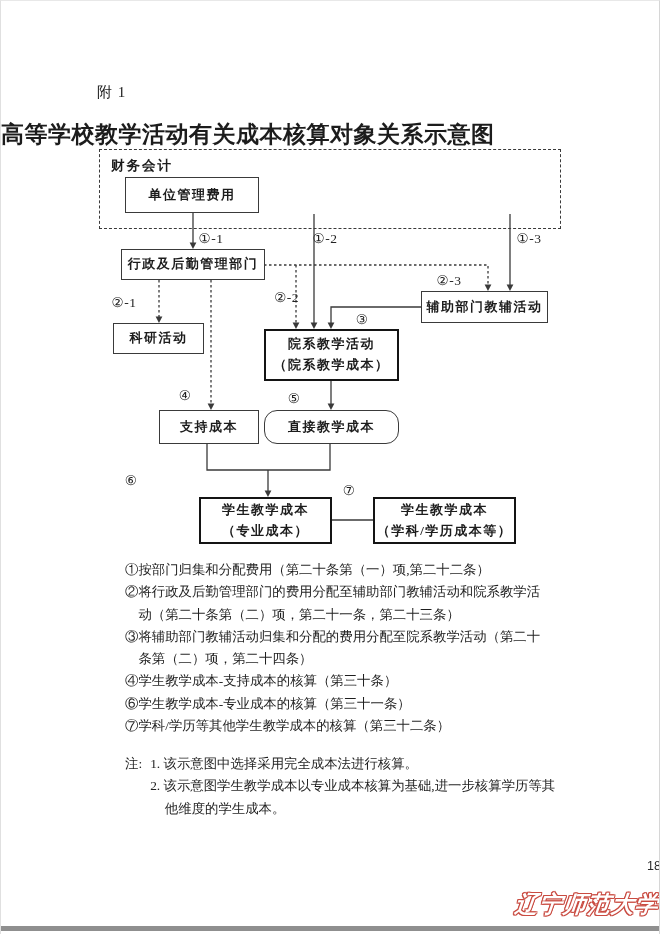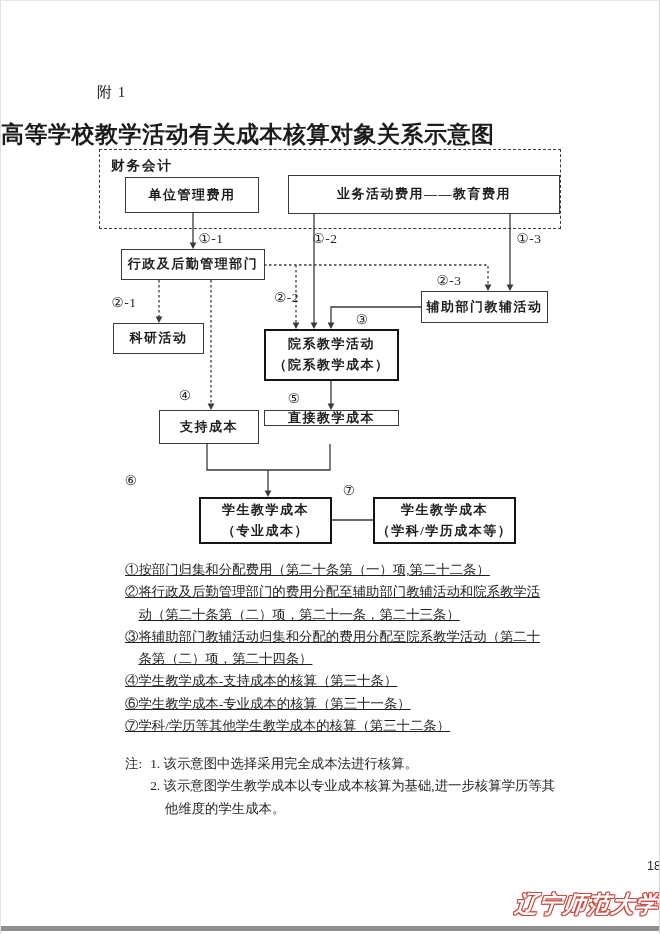--- a/index.html
+++ b/index.html
@@ -18,21 +18,21 @@
   svg.wires { position:absolute; left:0; top:0; z-index:1; }
   .box { position:absolute; background:#ffffff; border:1.3px solid #3a3a3a; box-sizing:border-box;
          display:flex; align-items:center; justify-content:center; flex-direction:column;
          text-align:center; font-weight:bold; font-size:13px; letter-spacing:1.5px;
          line-height:1.6; z-index:2; }
   .box.bold { border:2.2px solid #141414; }
   .elabel { position:absolute; width:56px; text-align:center; font-size:13.5px; color:#222;
             letter-spacing:0.5px; z-index:3; background:transparent; }
   .notes { position:absolute; left:124px; top:558px; width:428px; font-size:13.4px;
            line-height:22.3px; color:#1e1e1e; }
-  .note { padding-left:1em; text-indent:-1em;text-decoration:underline; }
+  .note { padding-left:1em; text-indent:-1em; }
   .remarks-row { position:absolute; left:124px; top:752px; width:438px; display:flex;
                  font-size:13.4px; line-height:22.3px; color:#1e1e1e; }
   .remark-label { flex:0 0 auto; margin-right:8px; }
   .remarks-col { flex:1 1 auto; }
   .remark { padding-left:1.1em; text-indent:-1.1em; }
   .pagenum { position:absolute; left:0; top:858px; width:660px; text-align:right;
              font-size:12.5px; color:#2a2a2a; font-family:"Liberation Sans","DejaVu Sans",sans-serif; }
   .watermark { position:absolute; left:502px; top:888px; width:156px; text-align:right;
                font-size:23px; font-weight:bold; font-style:italic; letter-spacing:1px;
                color:#ffffff; transform:skewX(-6deg);
@@ -81,23 +81,20 @@
     </g>
   </svg>
 
   <div class="dashedbox"></div>
   <div class="grouplabel">财务会计</div>
 
   <div class="box" style="left:124px; top:176px; width:134px; height:36px;">
     <span>单位管理费用</span>
   </div>
 
-  <div class="box" style="left:287px; top:174px; width:272px; height:39px;">
-    <span>业务活动费用——教育费用</span>
-  </div>
 
   <div class="box" style="left:120px; top:248px; width:144px; height:31px;">
     <span>行政及后勤管理部门</span>
   </div>
 
   <div class="box" style="left:112px; top:322px; width:91px; height:31px;">
     <span>科研活动</span>
   </div>
 
   <div class="box" style="left:420px; top:290px; width:127px; height:32px;">
@@ -106,21 +103,21 @@
 
   <div class="box bold" style="left:263px; top:328px; width:135px; height:52px;">
     <span>院系教学活动</span>
     <span>（院系教学成本）</span>
   </div>
 
   <div class="box" style="left:158px; top:409px; width:100px; height:34px;">
     <span>支持成本</span>
   </div>
 
-  <div class="box" style="left:263px; top:409px; width:135px; height:16px;">
+  <div class="box" style="left:263px; top:409px; width:135px; height:34px;border-radius:13px;">
     <span>直接教学成本</span>
   </div>
 
   <div class="box bold" style="left:198px; top:496px; width:133px; height:47px;">
     <span>学生教学成本</span>
     <span>（专业成本）</span>
   </div>
 
   <div class="box bold" style="left:372px; top:496px; width:143px; height:47px;">
     <span>学生教学成本</span>

